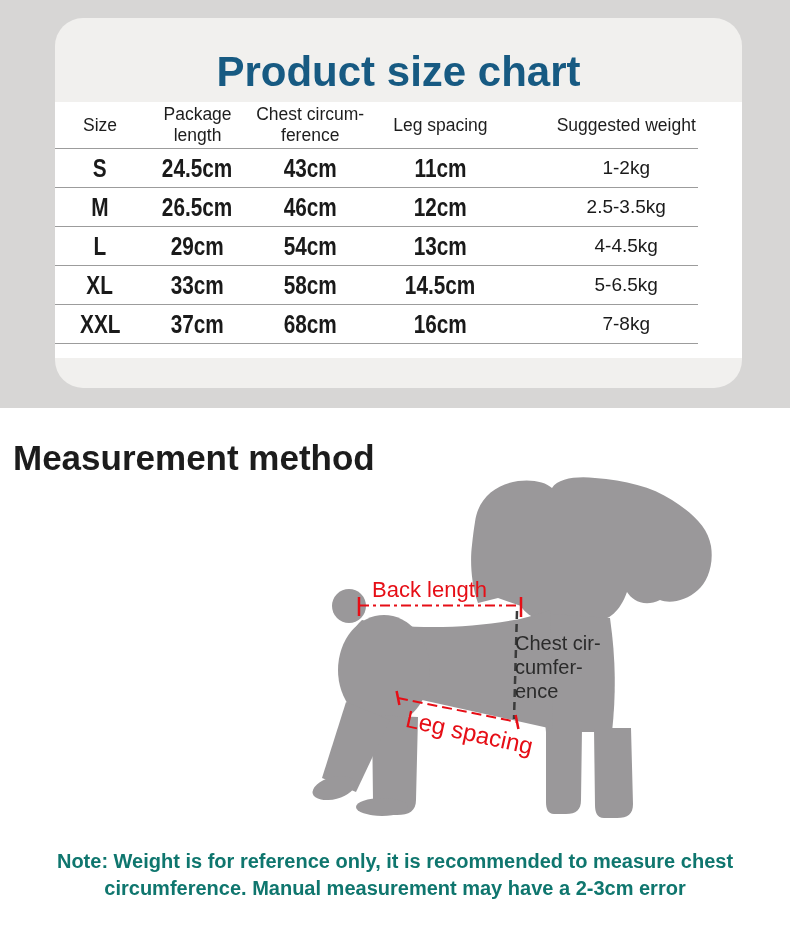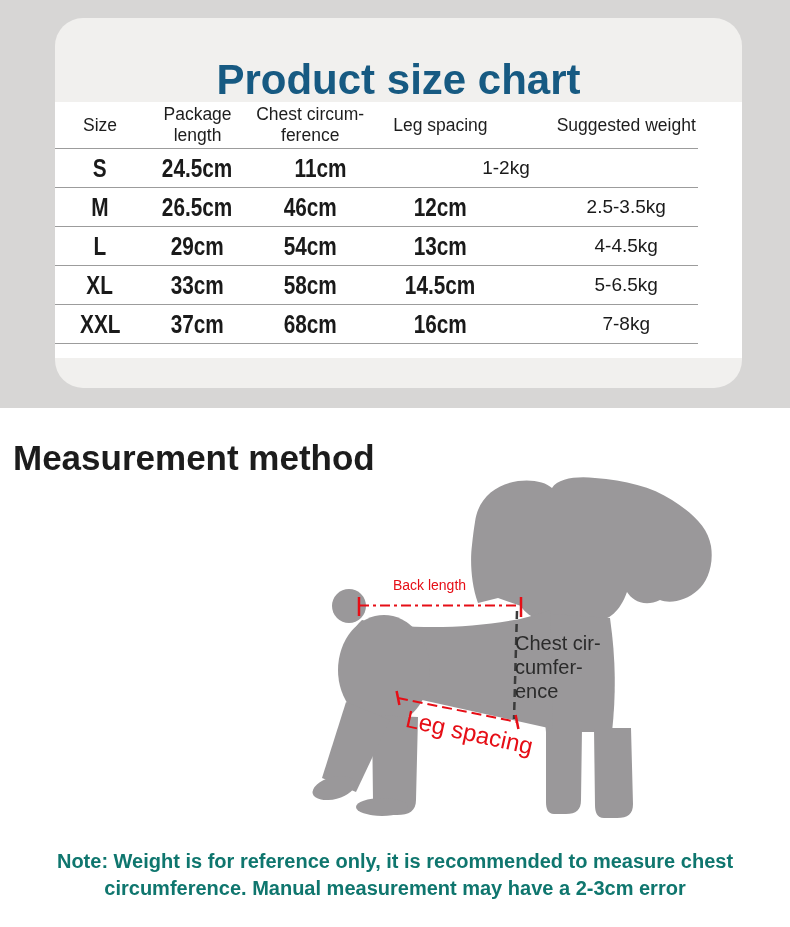--- a/index.html
+++ b/index.html
@@ -15,21 +15,21 @@
     width: 790px; height: 408px;
     background: #d7d6d5;
   }
   .card {
     position: absolute; left: 55px; top: 18px;
     width: 687px; height: 370px;
     background: #f1f0ee;
     border-radius: 28px;
   }
   .card-title {
-    margin: 16px; padding-top: 22px;
+    margin: 8px; padding-top: 22px;
     text-align: center;
     font-size: 42px; font-weight: bold;
     color: #175a82;
   }
   .table-white {
     position: absolute; left: 0; top: 84px;
     width: 687px;
     background: #ffffff;
     padding-bottom: 14px;
   }
@@ -52,21 +52,21 @@
   }
   .weight { font-size: 19px; color: #1a1a1a; }
   .measure-heading {
     position: absolute; left: 13px; top: 438px;
     margin: 0;
     font-size: 35px; font-weight: bold; color: #1c1c1c;
   }
   .dog-svg { position: absolute; left: 300px; top: 470px; }
   .back-label {
     position: absolute; left: 342px; top: 577px; width: 175px;
-    text-align: center; font-size: 14px; color: #e60e16;
+    text-align: center; font-size: 22px; color: #e60e16;
   }
   .chest-label {
     position: absolute; left: 515px; top: 631px; width: 110px;
     font-size: 20px; line-height: 24px; color: #2b2b2b;
   }
   .leg-label {
     position: absolute; left: 404px; top: 704px; width: 140px;
     text-align: center; font-size: 24px; color: #e60e16;
     transform: rotate(12.5deg); transform-origin: left top;
     white-space: nowrap;
@@ -92,20 +92,21 @@
       <div class="cell hcell c1">Package length</div>
       <div class="cell hcell c2">Chest circum-ference</div>
       <div class="cell hcell c3">Leg spacing</div>
       <div class="cell hcell c4">Suggested weight</div>
     </div>
     <div class="sep"></div>
 
     <div class="trow data-row">
       <div class="cell c0"><span class="cond">S</span></div>
       <div class="cell c1"><span class="cond">24.5cm</span></div>
+      <div class="cell c2"><span class="cond">43cm</span></div>
       <div class="cell c3"><span class="cond">11cm</span></div>
       <div class="cell c4"><span class="weight">1-2kg</span></div>
     </div>
     <div class="sep"></div>
 
     <div class="trow data-row">
       <div class="cell c0"><span class="cond">M</span></div>
       <div class="cell c1"><span class="cond">26.5cm</span></div>
       <div class="cell c2"><span class="cond">46cm</span></div>
       <div class="cell c3"><span class="cond">12cm</span></div>

